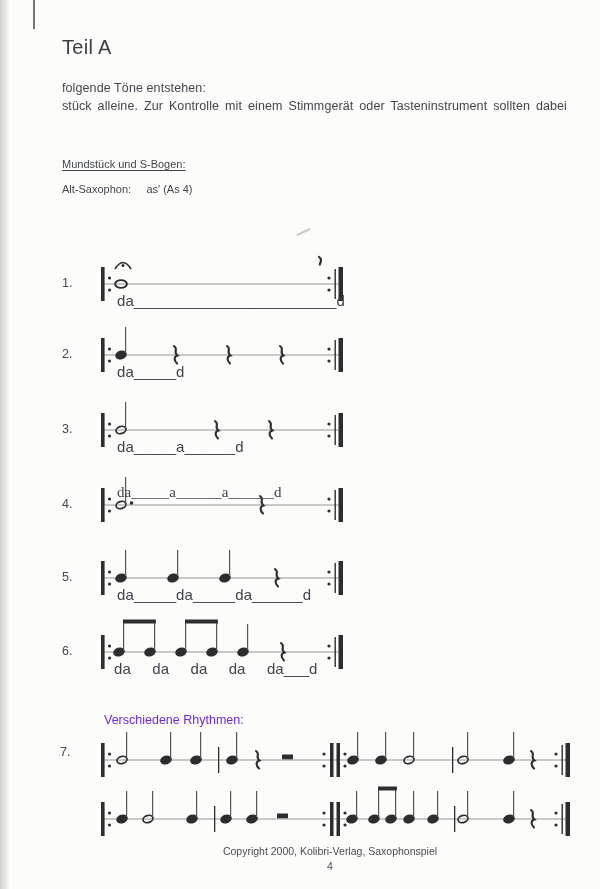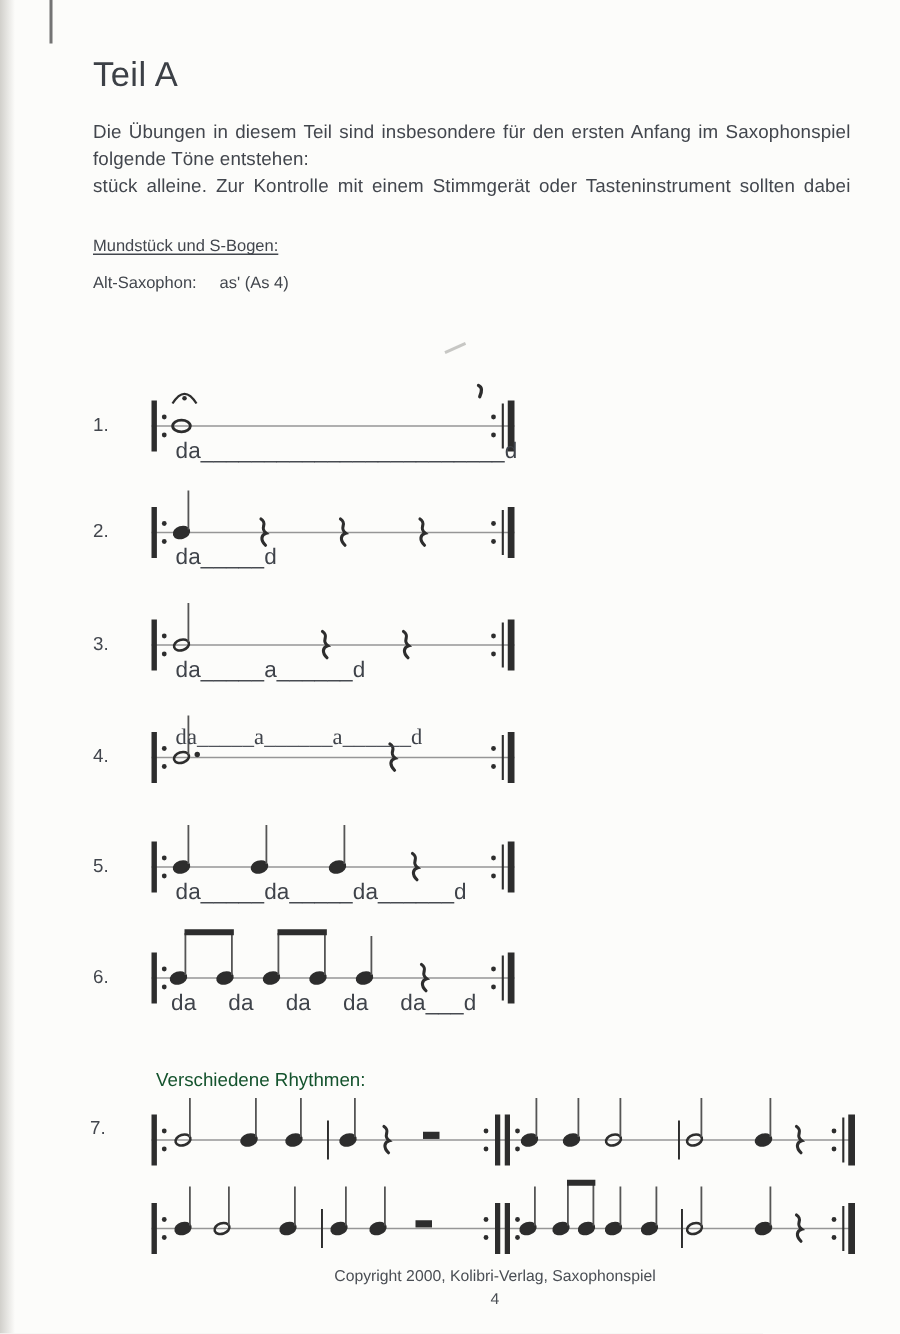--- a/index.html
+++ b/index.html
@@ -19,36 +19,36 @@
   .scan-line{
     position:absolute;left:33px;top:0;width:2px;height:29px;
     background:#5c5c5c;opacity:.85;
   }
   .speck{
     position:absolute;left:296px;top:231px;width:15px;height:2px;
     background:#9a9a98;opacity:.55;transform:rotate(-24deg);
   }
   .title{
     position:absolute;left:62px;top:36px;margin:0;
-    font-size:23px;font-weight:400;color:#3c4046;letter-spacing:.3px;
+    font-size:20px;font-weight:400;color:#3c4046;letter-spacing:.3px;
   }
   .intro{position:absolute;left:62px;top:79px;width:505px;}
   .intro-line{
     font-size:12.5px;line-height:18px;color:#42464d;letter-spacing:.1px;
   }
   .intro-line.jline{text-align:justify;text-align-last:justify;}
   .col{position:absolute;top:158px;font-size:11px;color:#42464d;}
   .col-1{left:62px;}
   .col-2{left:347px;}
   .col-header{
     text-decoration:underline;text-underline-offset:2px;margin-bottom:11px;
   }
   .col-row{white-space:pre;line-height:16px;}
   .section-label{
-    position:absolute;left:104px;top:713px;font-size:12.5px;color:#14532d;
+    position:absolute;left:104px;top:713px;font-size:12.5px;color:#6d28d9;
   }
   .ex-num{
     position:absolute;font-size:12.5px;color:#42464d;
   }
   .ex-lyrics{
     position:absolute;font-size:15px;color:#3f434a;white-space:pre;letter-spacing:.1px;
   }
   .staff-svg{position:absolute;left:0;width:600px;height:84px;}
   .footer{
     position:absolute;left:100px;top:845px;width:460px;
@@ -63,21 +63,20 @@
 <body>
 
 <div class="page">
   <div class="edge-shadow"></div>
   <div class="scan-line"></div>
   <div class="speck"></div>
 
   <h1 class="title">Teil A</h1>
 
   <div class="intro">
-    <div class="intro-line jline">Die Übungen in diesem Teil sind insbesondere für den ersten Anfang im Saxophonspiel</div>
     <div class="intro-line">folgende Töne entstehen:</div>
     <div class="intro-line jline">stück alleine. Zur Kontrolle mit einem Stimmgerät oder Tasteninstrument sollten dabei</div>
   </div>
 
   <div class="col col-1">
     <div class="col-header">Mundstück und S-Bogen:</div>
     <div class="col-row">Alt-Saxophon:     as' (As 4)</div>
   </div>
 
 

